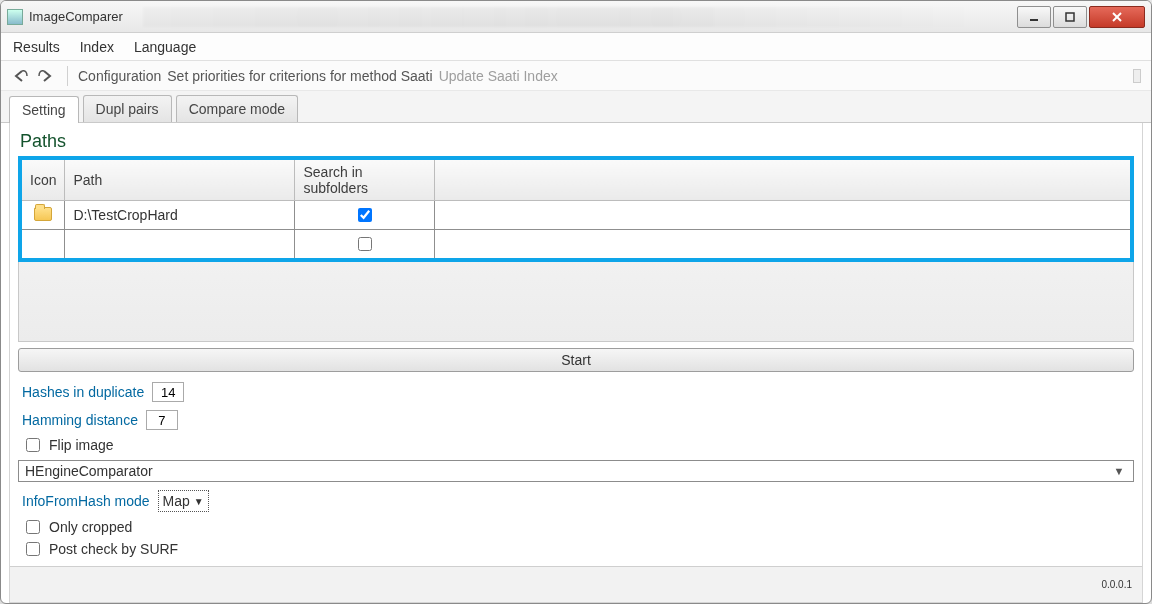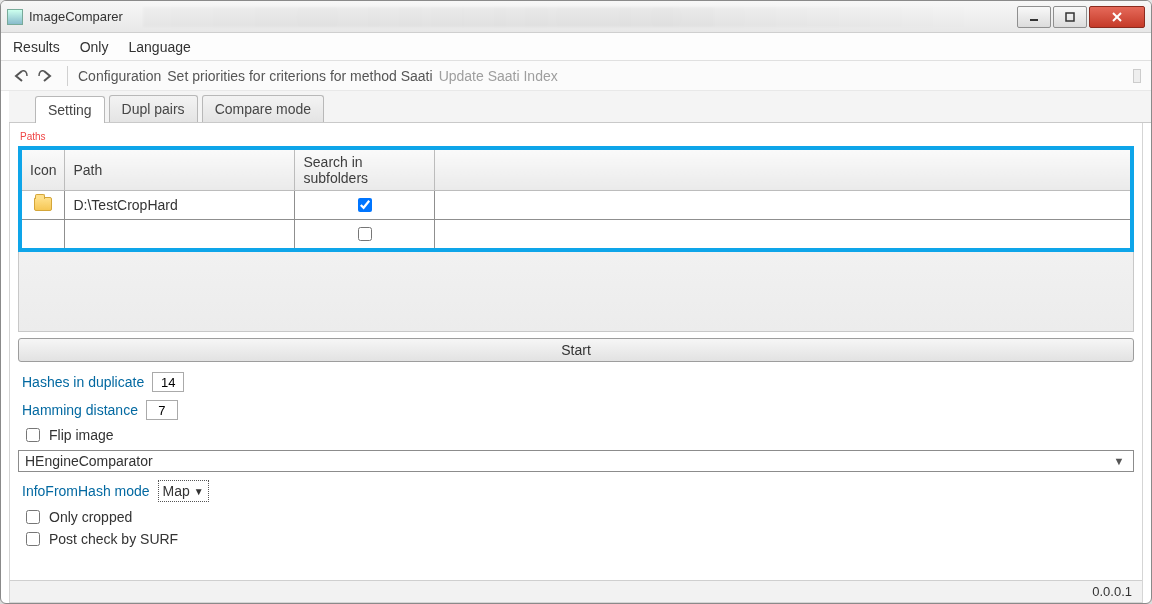--- a/index.html
+++ b/index.html
@@ -27,26 +27,26 @@
   .menubar { height: 28px; display: flex; align-items: center; gap: 20px; padding: 0 12px; border-bottom: 1px solid #e0e0e0; background: #fdfdfd; }
   .menubar span { font-size: 14px; color: #333; cursor: default; }
   
   .toolbar { height: 30px; display: flex; align-items: center; gap: 6px; padding: 0 10px; background: #fbfbfb; border-bottom: 1px solid #e8e8e8; }
   .toolbar .nav-arrow { width: 20px; height: 20px; display: flex; align-items: center; justify-content: center; }
   .toolbar .sep { width: 1px; height: 20px; background: #d0d0d0; margin: 0 4px; }
   .toolbar .crumb { font-size: 14px; color: #555; }
   .toolbar .crumb.dim { color: #9e9e9e; }
   .toolbar .tail { margin-left: auto; width: 8px; height: 14px; background: #eee; border: 1px solid #ccc; }
   
-  .tabrow { display: flex; gap: 4px; padding: 4px 8px 0 26px; background: #f4f4f4; border-bottom: 1px solid #c9c9c9; margin-left: 8px; }
+  .tabrow { display: flex; gap: 4px; padding: 4px 8px 0 8px; background: #f4f4f4; border-bottom: 1px solid #c9c9c9; }
   .tab { padding: 5px 12px; font-size: 14px; border: 1px solid #b8b8b8; border-bottom: none; background: linear-gradient(#f3f3f3,#e4e4e4); border-radius: 3px 3px 0 0; color: #464646; }
   .tab.active { background: #fff; position: relative; top: 1px; }
   
   .content { flex: 1; overflow: hidden; display: flex; flex-direction: column; background: #fff; margin: 0 8px 0 8px; border: 1px solid #d5d5d5; border-top: none; }
-  .section-label { padding: 8px 10px 4px; font-size: 10px; color: #ef4444; }
+  .section-label { padding: 8px 10px 4px; font-size: 18px; color: #14532d; }
   .paths-wrap { margin: 0 8px; }
   .paths-table { width: 100%; border-collapse: collapse; border: 4px solid #0ea5e9; background: #fff; }
   .paths-table th { background: linear-gradient(#fafafa,#eaeaea); border: 1px solid #bcbcbc; font-weight: normal; text-align: left; padding: 4px 8px; font-size: 14px; color: #3d3d3d; }
   .paths-table td { border: 1px solid #8f8f8f; padding: 4px 8px; height: 24px; font-size: 14px; }
   .paths-table td.center { text-align: center; }
   .paths-table .icon-cell { width: 42px; }
   .paths-table .path-cell { width: 230px; }
   .paths-table .sub-cell { width: 140px; }
   .folder-icon { display:inline-block; width:18px; height:14px; background: linear-gradient(#ffe08a,#f6c755); border:1px solid #d4a63a; border-radius: 2px; position: relative; }
   .folder-icon::before { content:""; position:absolute; top:-4px; left:0; width:8px; height:4px; background:#ffe08a; border:1px solid #d4a63a; border-bottom:none; border-radius: 2px 2px 0 0; }
@@ -54,21 +54,21 @@
   .paths-filler { height: 80px; background: linear-gradient(#f1f1f1,#ececec); border: 1px solid #c8c8c8; border-top: none; margin: 0 8px 0 8px; }
   .big-btn { margin: 6px 8px; height: 24px; background: linear-gradient(#f6f6f6,#e2e2e2); border: 1px solid #9d9d9d; border-radius: 3px; text-align: center; line-height: 22px; font-size: 14px; color: #333; }
   .field-row { display: flex; align-items: center; gap: 8px; padding: 4px 12px; font-size: 14px; }
   .field-row label { color: #0369a1; }
   .num-input { width: 32px; height: 20px; border: 1px solid #aaa; text-align: center; background: #fff; font-size: 13px; }
   .full-select { margin: 4px 8px; height: 22px; border: 1px solid #8c8c8c; background: #fff; font-size: 14px; padding: 8px 6px; display: flex; align-items: center; justify-content: space-between; }
   .full-select .sel-arrow { width: 16px; text-align: center; color: #555; font-size: 11px; }
   .combo { display: inline-flex; align-items: center; height: 22px; border: 1px dotted #555; padding: 0 4px; font-size: 14px; gap: 4px; }
   .combo .sel-arrow { font-size: 10px; }
   .checkline { display: flex; align-items: center; gap: 6px; padding: 1px 12px; font-size: 14px; }
-  .statusbar { height: 22px; border-top: 1px solid #cfcfcf; background: #f2f2f2; display: flex; align-items: center; justify-content: flex-end; padding: 0 10px; font-size: 13px; color: #333; margin-top: auto; }
+  .statusbar { height: 36px; border-top: 1px solid #cfcfcf; background: #f2f2f2; display: flex; align-items: center; justify-content: flex-end; padding: 0 10px; font-size: 10px; color: #333; margin-top: auto; }
 </style>
 </head>
 <body>
 
 <div class="window">
 
   <div class="titlebar">
     <span class="app-icon"></span>
     <span class="title">ImageComparer</span>
     <div class="blur"></div>
@@ -87,21 +87,21 @@
         <svg width="14" height="14">
             <line x1="3" y1="3" x2="11" y2="11" stroke-width="2"></line>
             <line x1="11" y1="3" x2="3" y2="11" stroke-width="2"></line>
           </svg>
       </div>
     </div>
   </div>
 
   <div class="menubar">
     <span>Results</span>
-    <span>Only</span>
+    <span>Index</span>
     <span>Language</span>
   </div>
 
   <div class="toolbar">
     <span class="nav-arrow">
       <svg width="18" height="16">
           <path d="M10 3 L4 8 L10 13" fill="none" stroke="#555" stroke-width="2"></path>
           <path d="M10 3 Q 15 2 15 8" fill="none" stroke="#555" stroke-width="1.5"></path>
         </svg>
     </span>

